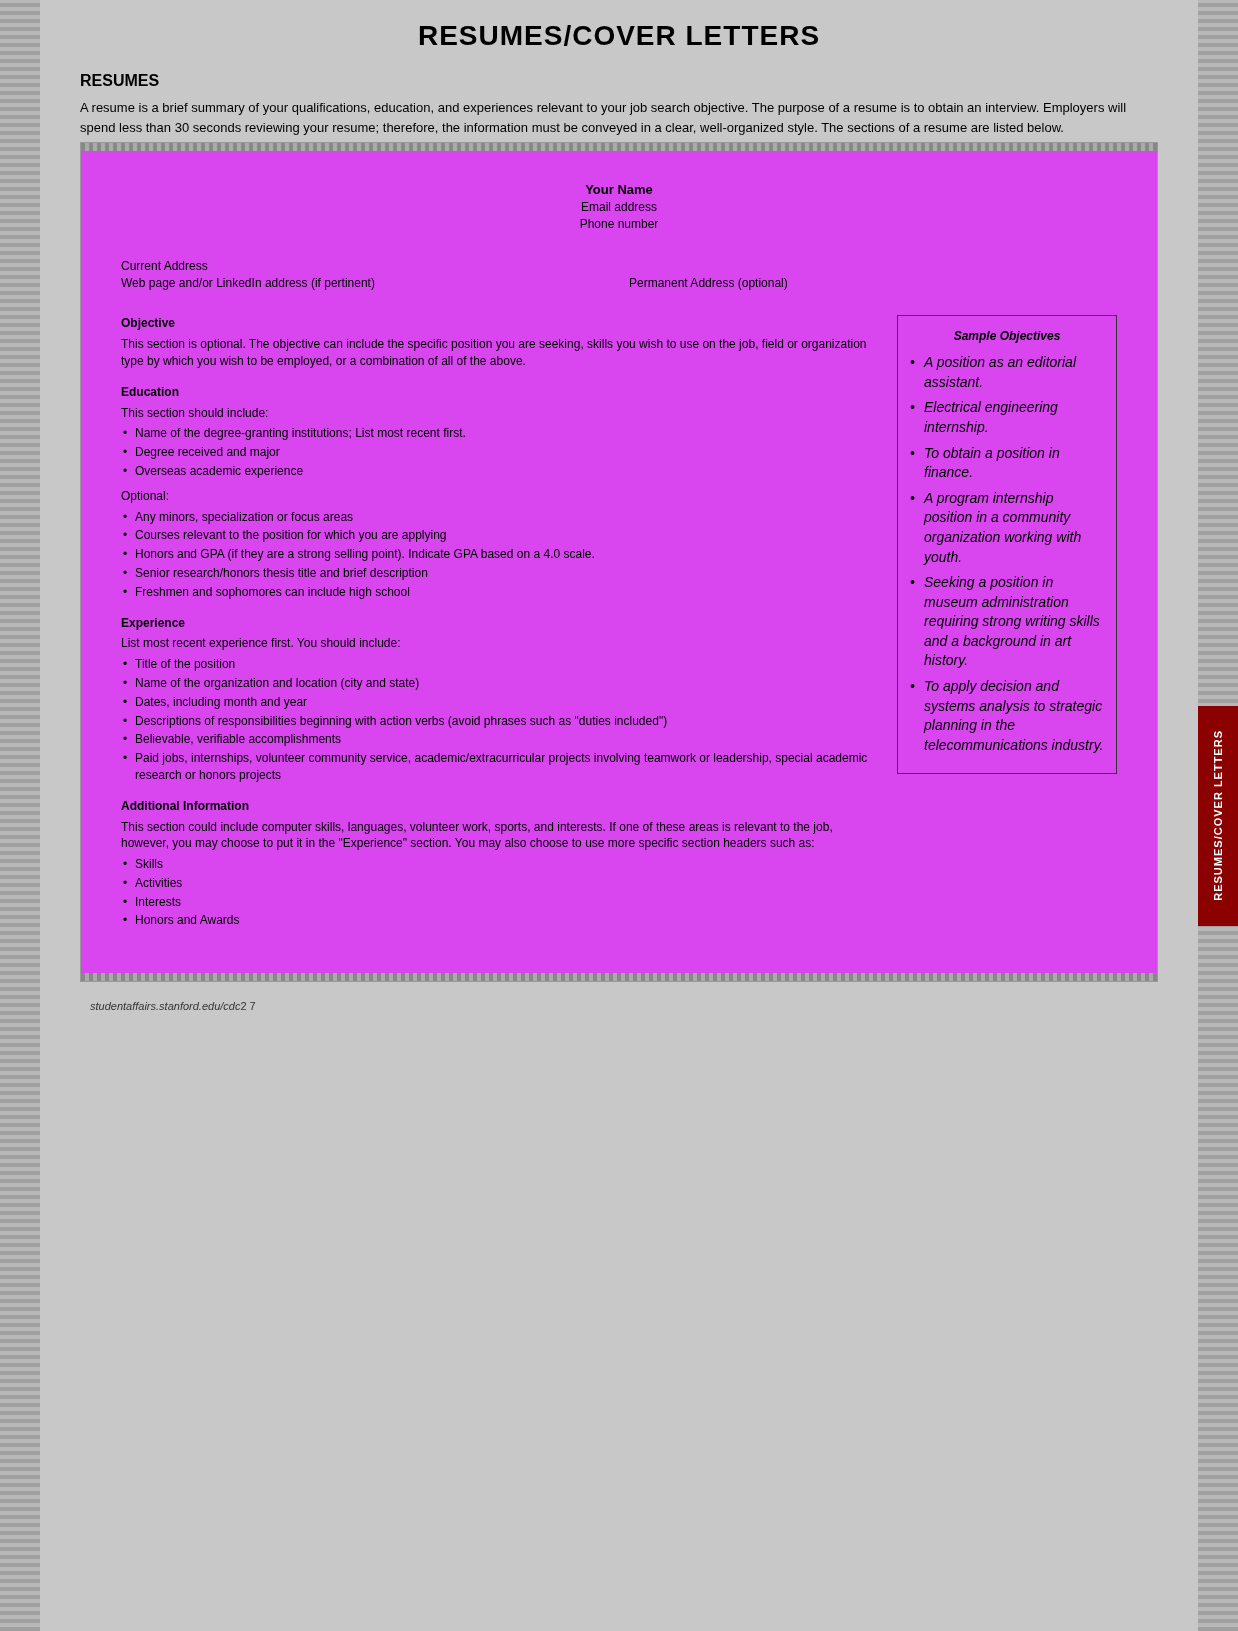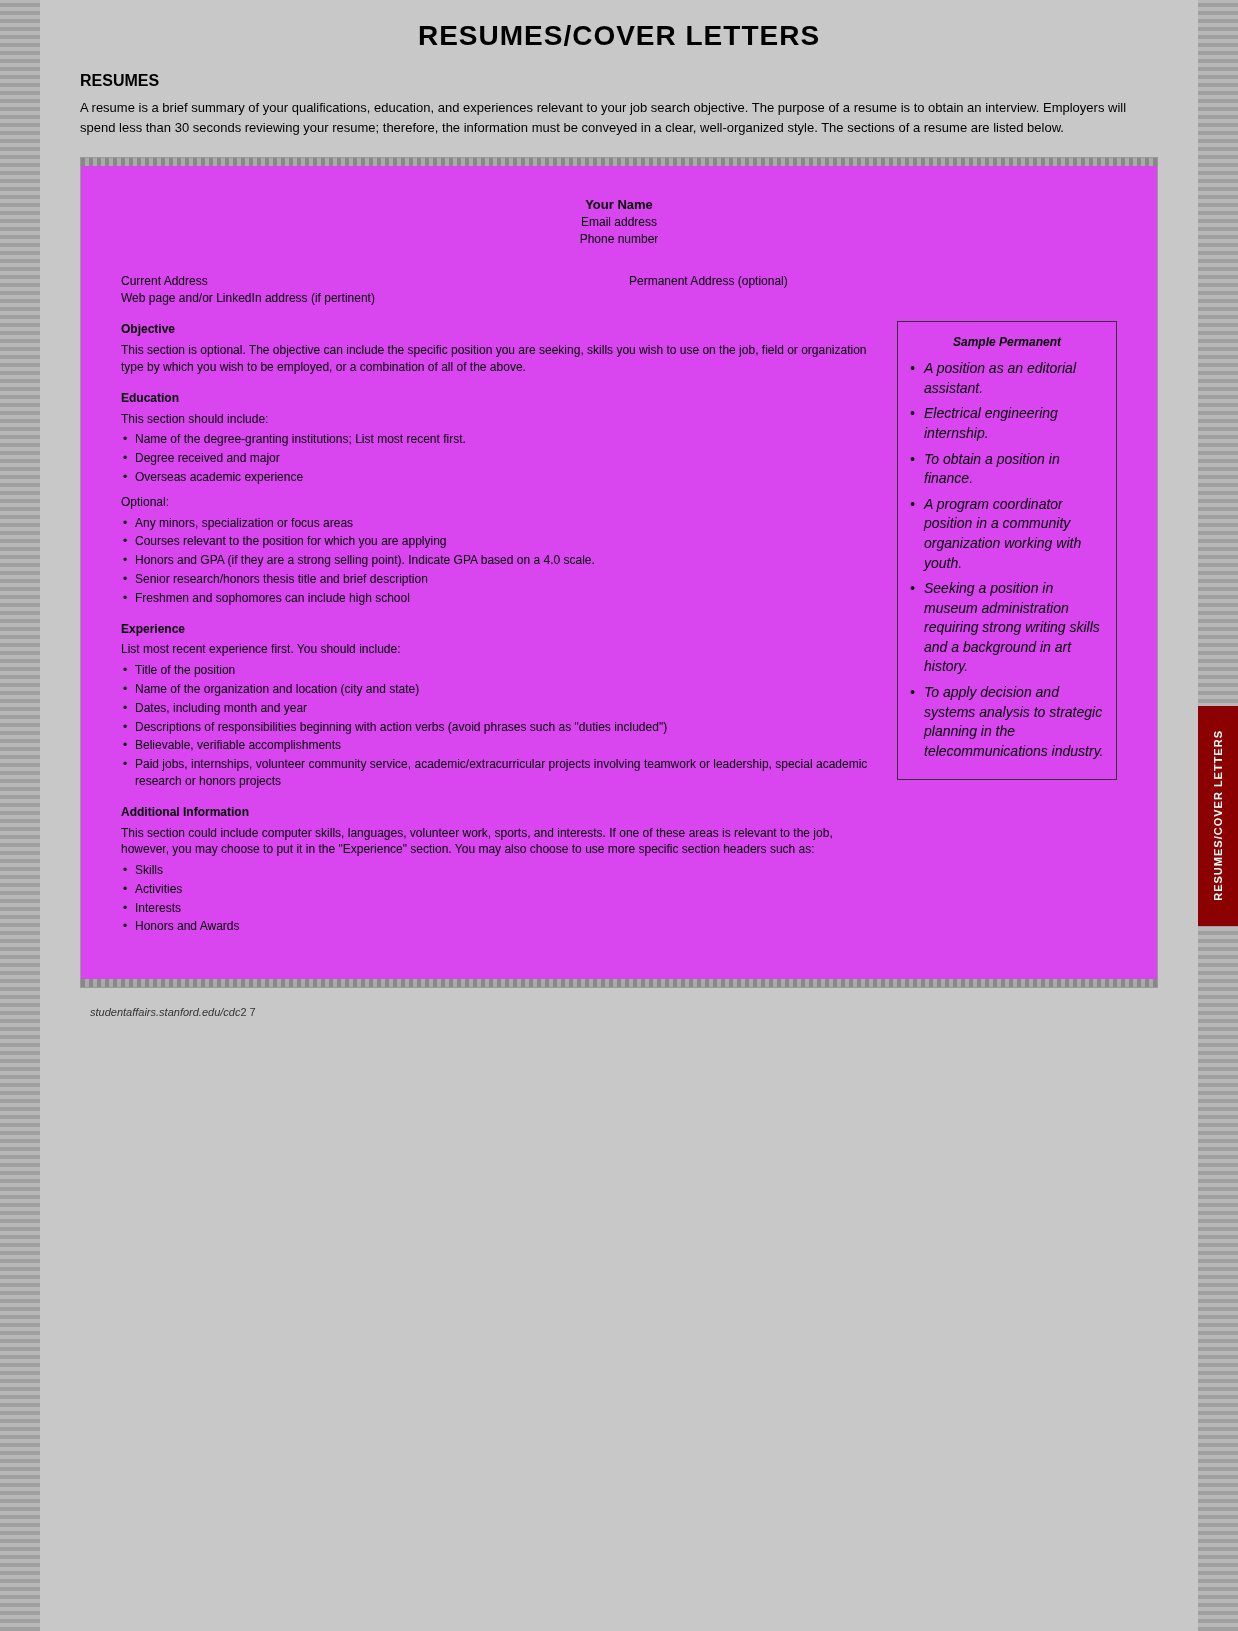--- a/index.html
+++ b/index.html
@@ -99,21 +99,21 @@
     .section-heading {
       font-size: 16px;
       font-weight: bold;
       margin-bottom: 8px;
       color: #000;
     }
 
     .intro-text {
       font-size: 13px;
       line-height: 1.5;
-      margin-bottom: 20px;
+      margin-bottom: 5px;
       color: #000;
     }
 
     
     .document-box {
       background: #d946ef;
       border: 1px solid #999;
       margin: 0;
       padding: 0;
       position: relative;
@@ -156,22 +156,23 @@
     }
 
     .doc-name {
       font-weight: bold;
       font-size: 13px;
     }
 
     .doc-columns {
       display: flex;
       justify-content: space-between;
-      margin-bottom: 15px;
-      font-size: 12px;
+      margin-bottom: 24px;
+      font-size: 12px;
+      align-items: flex-end;
     }
 
     .doc-left-col {
       flex: 1;
       padding-right: 20px;
     }
 
     .doc-right-col {
       flex: 1;
       text-align: left;
@@ -361,26 +362,26 @@
                 <li>Skills</li>
                 <li>Activities</li>
                 <li>Interests</li>
                 <li>Honors and Awards</li>
               </ul>
             </div>
 
           </div>
 
           <div class="sample-objectives-box">
-            <div class="sample-objectives-title">Sample Permanent</div>
+            <div class="sample-objectives-title">Sample Objectives</div>
             <ul class="sample-objectives-list">
               <li>A position as an editorial assistant.</li>
               <li>Electrical engineering internship.</li>
               <li>To obtain a position in finance.</li>
-              <li>A program coordinator position in a community organization working with youth.</li>
+              <li>A program internship position in a community organization working with youth.</li>
               <li>Seeking a position in museum administration requiring strong writing skills and a background in art history.</li>
               <li>To apply decision and systems analysis to strategic planning in the telecommunications industry.</li>
             </ul>
           </div>
         </div>
 
       </div>
       <div class="doc-bottom-border"></div>
     </div>
 

